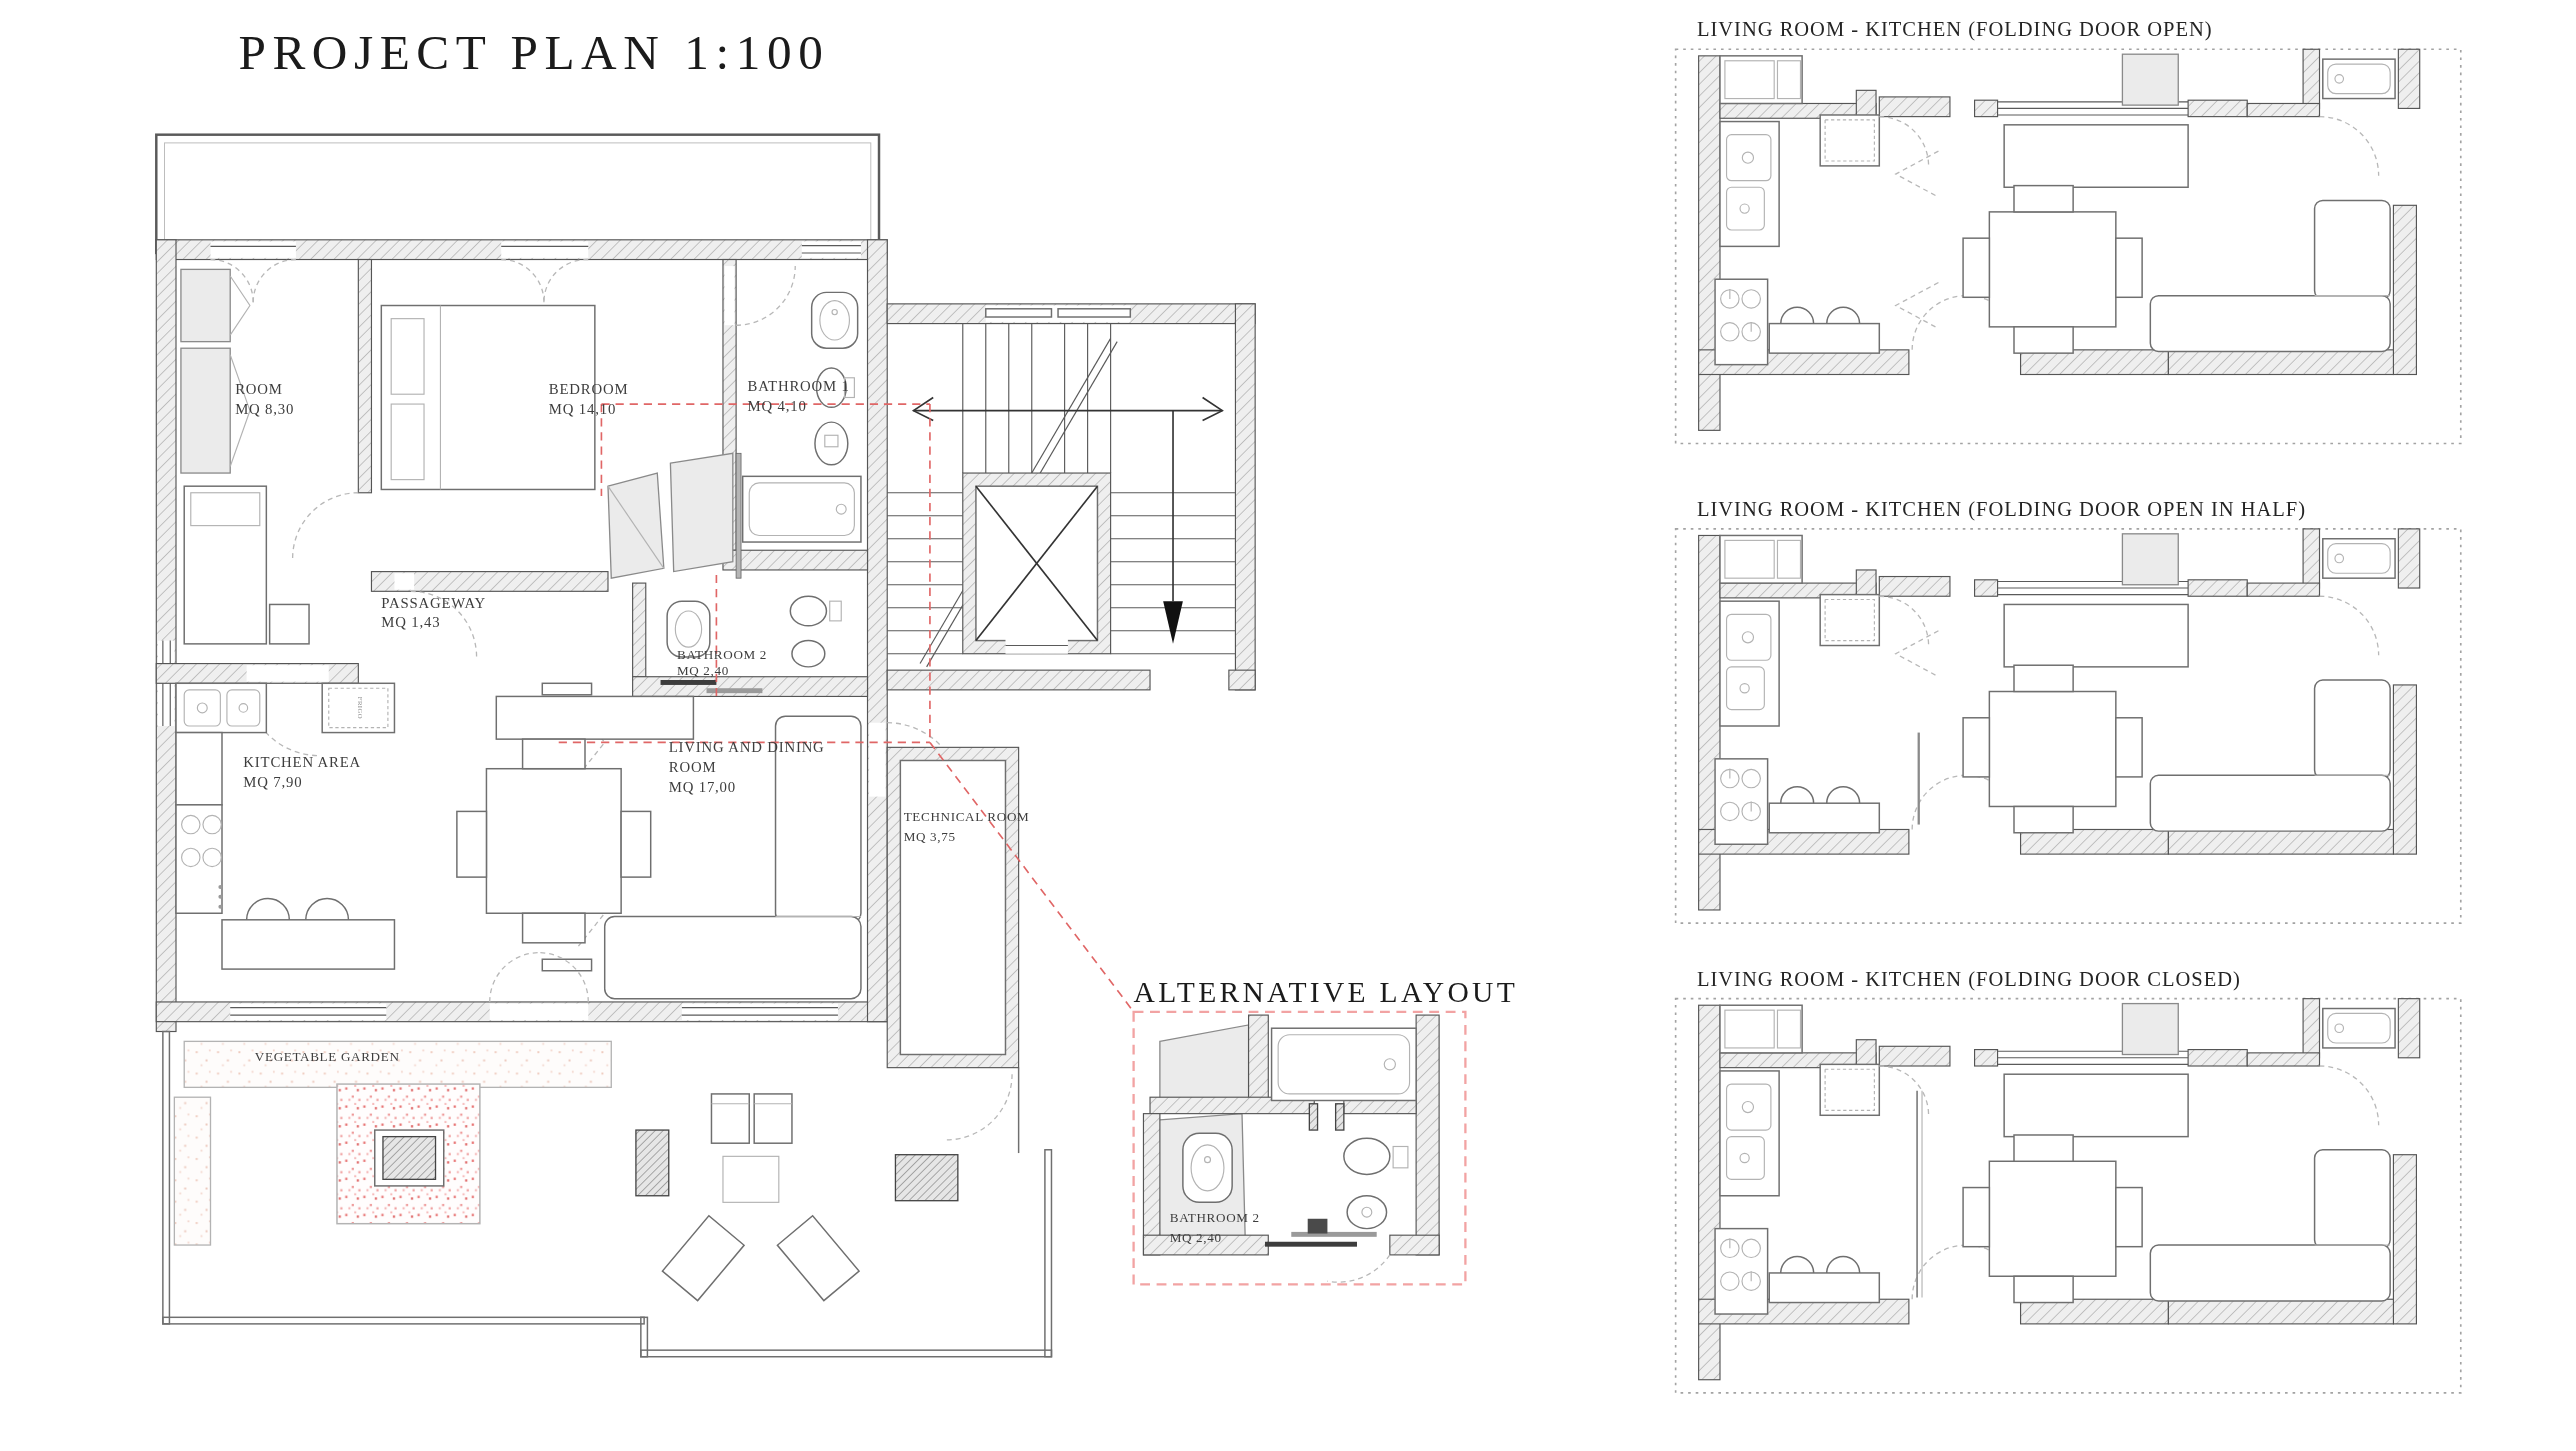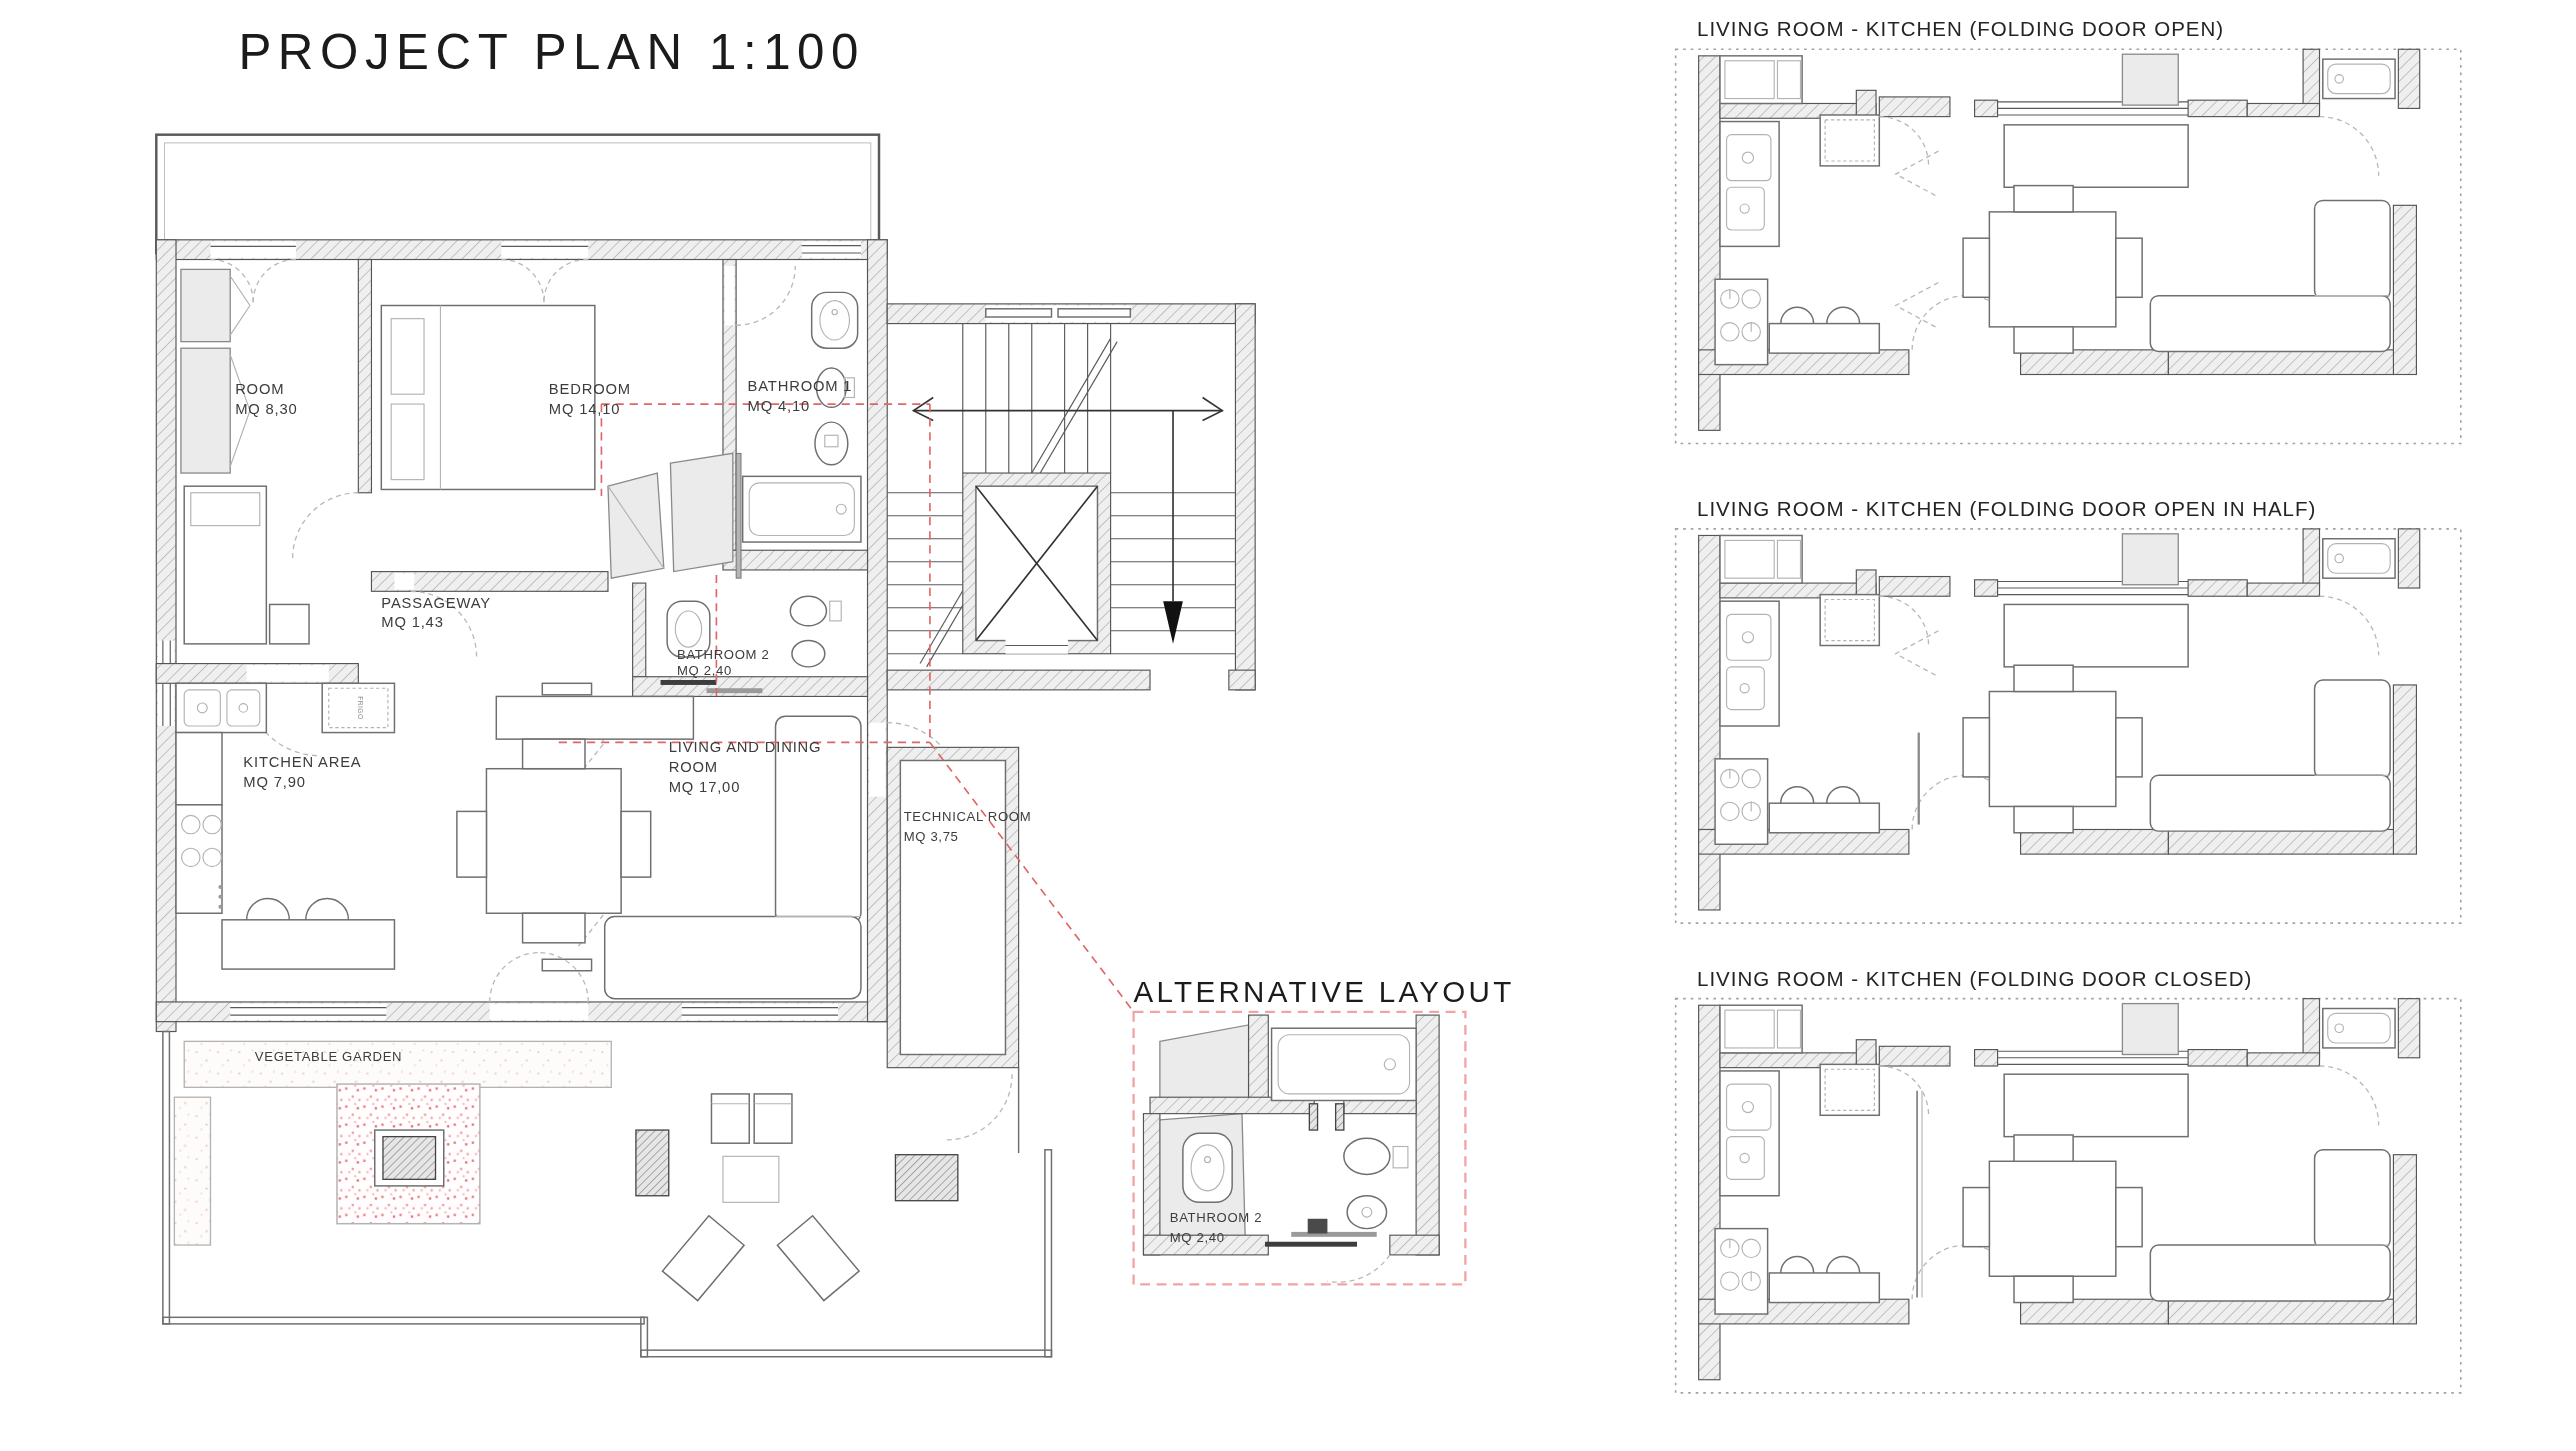--- a/index.html
+++ b/index.html
@@ -1,17 +1,17 @@
 <!DOCTYPE html>
 <html style="font-size:11.6px"><head>
 <meta charset="utf-8">
 <style>
   html,body{margin:0;padding:0;background:#ffffff;}
   .page{width:2576px;height:1452px;background:#fff;position:relative;overflow:hidden;
-        font-family:Liberation Sans, sans-serif;}
+        font-family:Liberation Serif, serif;}
   svg{display:block;}
   .w{fill:url(#hatch);stroke:#555;stroke-width:0.7;}
   .wd{fill:url(#hatchD);stroke:#444;stroke-width:0.8;}
   .white{fill:#fff;stroke:none;}
   .thin{fill:#fff;stroke:#6f6f6f;stroke-width:0.9;}
   .thinNF{fill:none;stroke:#6f6f6f;stroke-width:0.9;}
   .furnL{fill:none;stroke:#b3b3b3;stroke-width:0.7;}
   .arc{fill:none;stroke:#b8b8b8;stroke-width:0.8;stroke-dasharray:3 2.4;}
   .tread{stroke:#5a5a5a;stroke-width:0.7;}
   .red{fill:none;stroke:#e06666;stroke-width:1;stroke-dasharray:5 3.6;}

